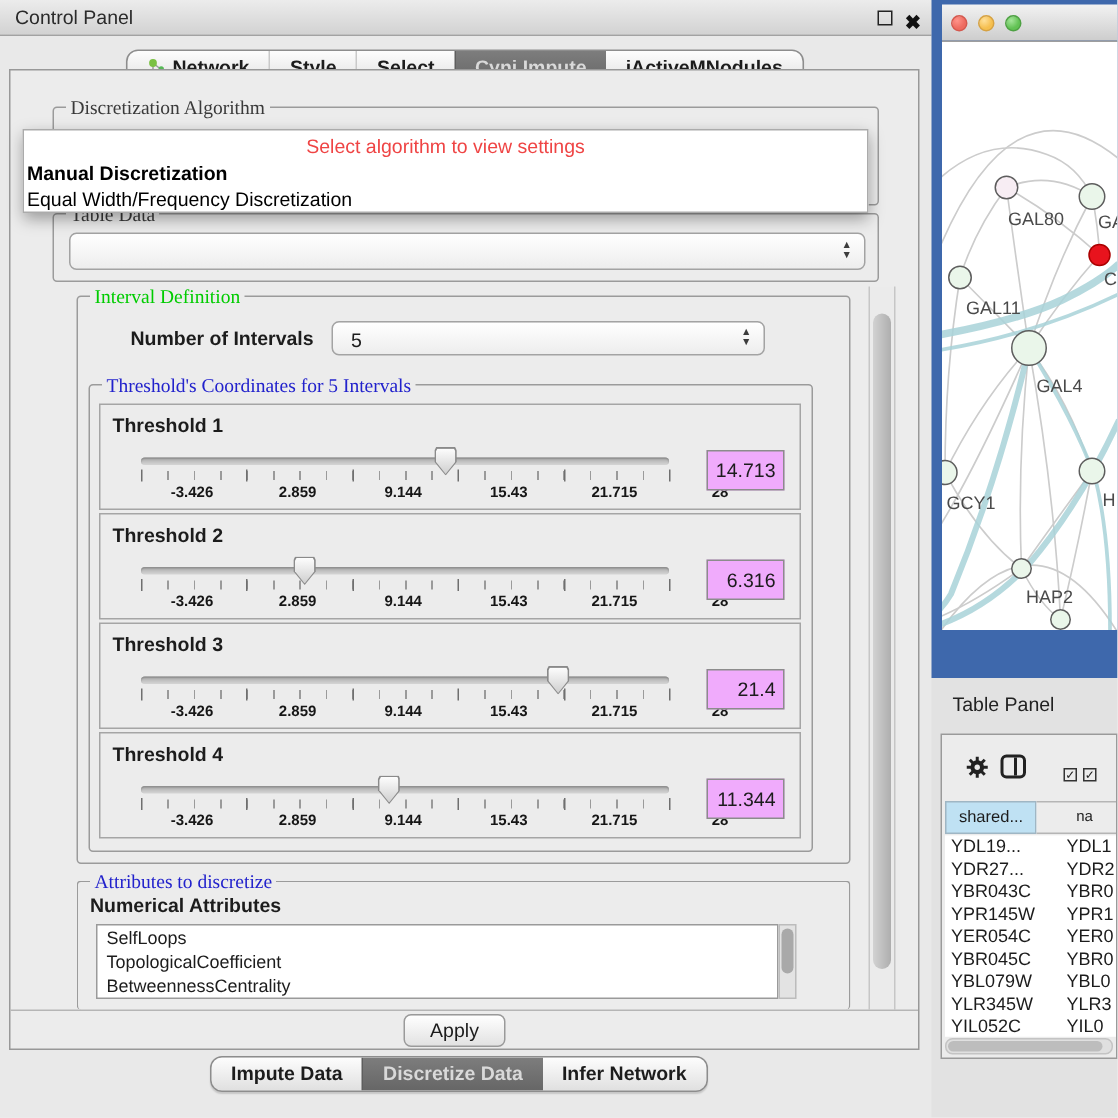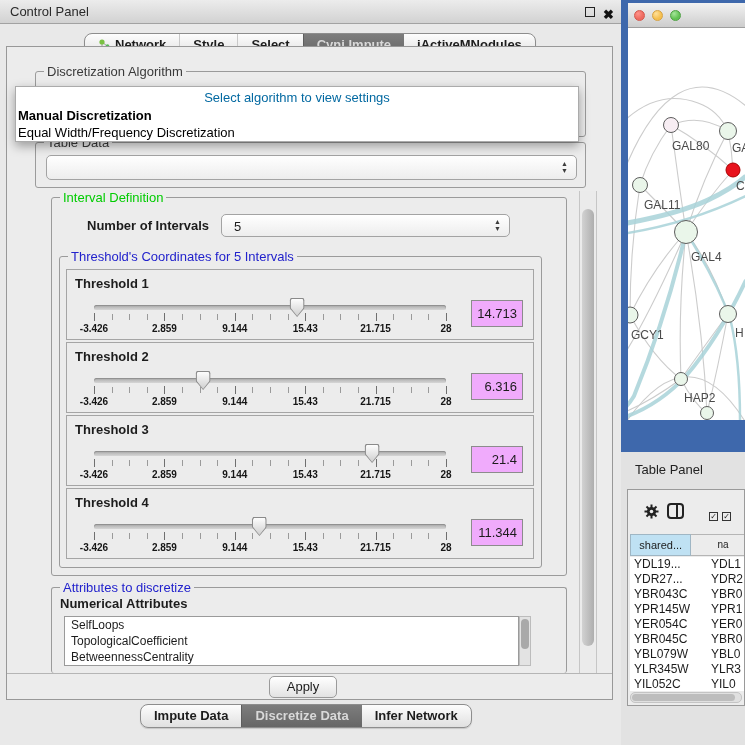--- a/index.html
+++ b/index.html
@@ -28,59 +28,59 @@
   .tab.selected + .tab { border-left:none; }
   #top-tabs { left:84px; top:33px; }
   #bottom-tabs { left:140px; top:704px; }
 
   
   .main-panel { position:absolute; left:6px; top:46px; width:607px; height:654px;
     border:1px solid #989898; background:#ececec; }
 
   .groupbox { position:absolute; border:1px solid #9b9b9b; border-radius:3px; }
   .legend { position:absolute; top:-8px; left:8px; background:#ececec; padding:0 3px;
-    font-size:13px; white-space:nowrap; }
+    font-size:13px; white-space:nowrap;font-family:Liberation Serif, serif; }
   .legend.dark { color:#3a3a3a; }
   .legend.green { color:#00cc00; }
   .legend.blue { color:#2222cc; }
 
   .combo { position:absolute; height:25px; border:1px solid #a3a3a3; border-radius:5px;
     background:linear-gradient(#ffffff,#ededed); font-size:13px; line-height:23px;
     padding-left:12px; overflow:hidden; }
   .combo .stepper { position:absolute; right:7px; top:4px; width:9px; display:flex;
     flex-direction:column; align-items:center; color:#3c3c3c; }
   .combo .stepper span { font-size:7px; line-height:7px; }
   .combo.focused { box-shadow:0 0 0 3px #7fb2e5; }
 
   
   .popup { position:absolute; left:14px; top:85px; width:564px; height:56px; z-index:30;
     background:#fff; border:1px solid #ababab; box-shadow:0 4px 10px rgba(0,0,0,.35);
     font-size:13px; }
-  .popup .ph { text-align:center; color:#0369a1; line-height:18px; padding-top:2px; }
+  .popup .ph { text-align:center; color:#ef4444; line-height:18px; padding-top:2px; }
   .popup .opt { line-height:17px; padding-left:2px; color:#000; }
   .popup .opt.b { font-weight:bold; }
 
   
   .th-row { position:absolute; left:6px; width:468px; height:71px;
     background:#ececec; border:1px solid #a5a5a5; }
   .th-title { position:absolute; left:8px; top:6px; font-size:13px; font-weight:bold; }
   .slider { position:absolute; left:27px; top:31px; width:352px; height:36px; }
   .track { position:absolute; left:0; top:4px; width:352px; height:5px; border-radius:3px;
     background:linear-gradient(#a9a9a9,#d6d6d6); box-shadow:inset 0 1px 1px #8e8e8e; }
   .thumb { position:absolute; top:-3px; width:15px; height:19px; transform:translateX(-50%);
     clip-path:polygon(8% 0,92% 0,100% 12%,100% 52%,50% 100%,0 52%,0 12%);
     background:#8a8a8a; }
   .thumb i { position:absolute; left:1px; top:1px; right:1px; bottom:1px; display:block;
     clip-path:polygon(8% 0,92% 0,100% 12%,100% 52%,50% 100%,0 52%,0 12%);
     background:linear-gradient(#fdfdfd,#cfcfcf); }
   .ticks { position:absolute; left:0; top:13px; width:352px; height:6px;
     background:repeating-linear-gradient(to right,#9a9a9a 0,#9a9a9a 1px,transparent 1px,transparent 5%); }
   .maj { position:absolute; top:12px; width:1px; height:8px; background:#6f6f6f; }
   .tlbl { position:absolute; top:22px; transform:translateX(-50%); font-size:10px;
-    font-weight:bold; color:#161616; white-space:nowrap; }
+    font-weight:bold; color:#161616; white-space:nowrap;margin-left:34px; }
   .valbox { position:absolute; left:404px; top:30px; width:52px; height:27px; background:#f0abfc;
     border:1px solid #8c8c8c; font-size:13px; line-height:25px; text-align:right; padding-right:5px; }
 
   
   .attr-list { position:absolute; left:12px; top:28px; width:455px; height:50px; background:#fff;
     border:1px solid #9a9a9a; overflow:hidden; font-size:12px; }
   .attr-list div { line-height:16px; padding-left:6px; }
   .mini-scroll { position:absolute; left:467px; top:28px; width:12px; height:50px;
     background:#e3e3e3; border:1px solid #bcbcbc; }
   .mini-scroll i { position:absolute; left:1px; top:2px; width:8px; height:30px; display:block;

